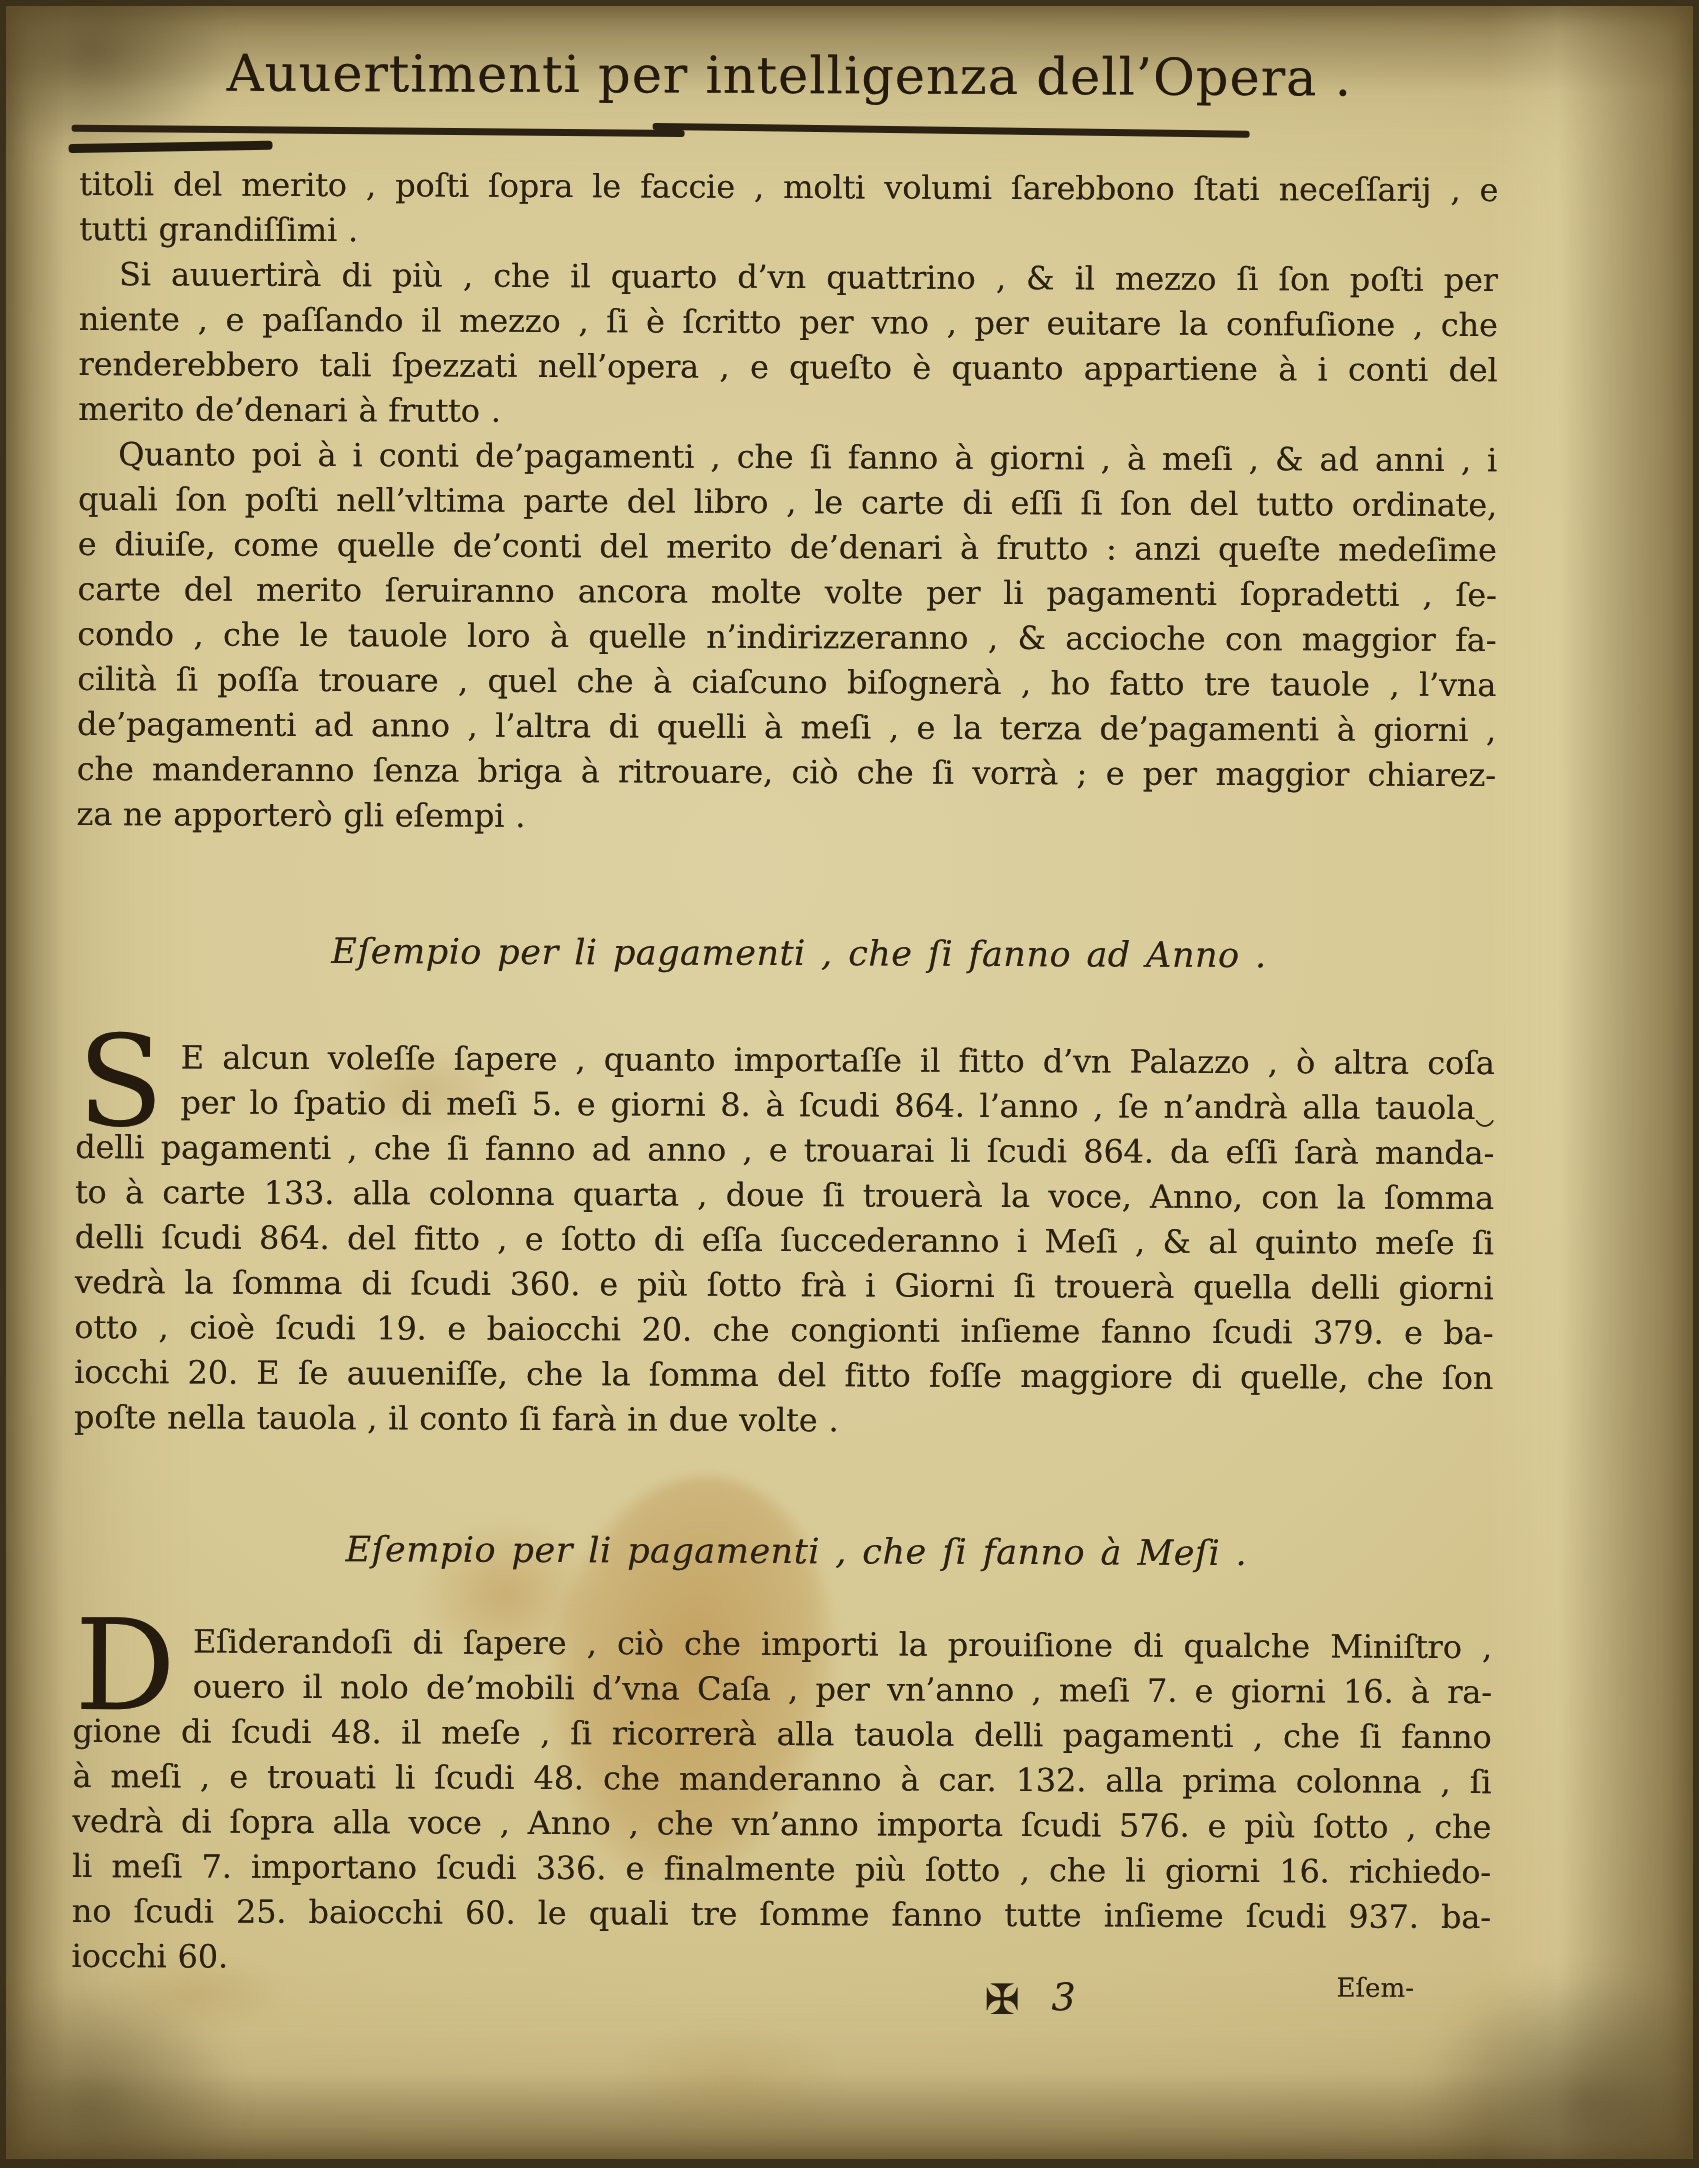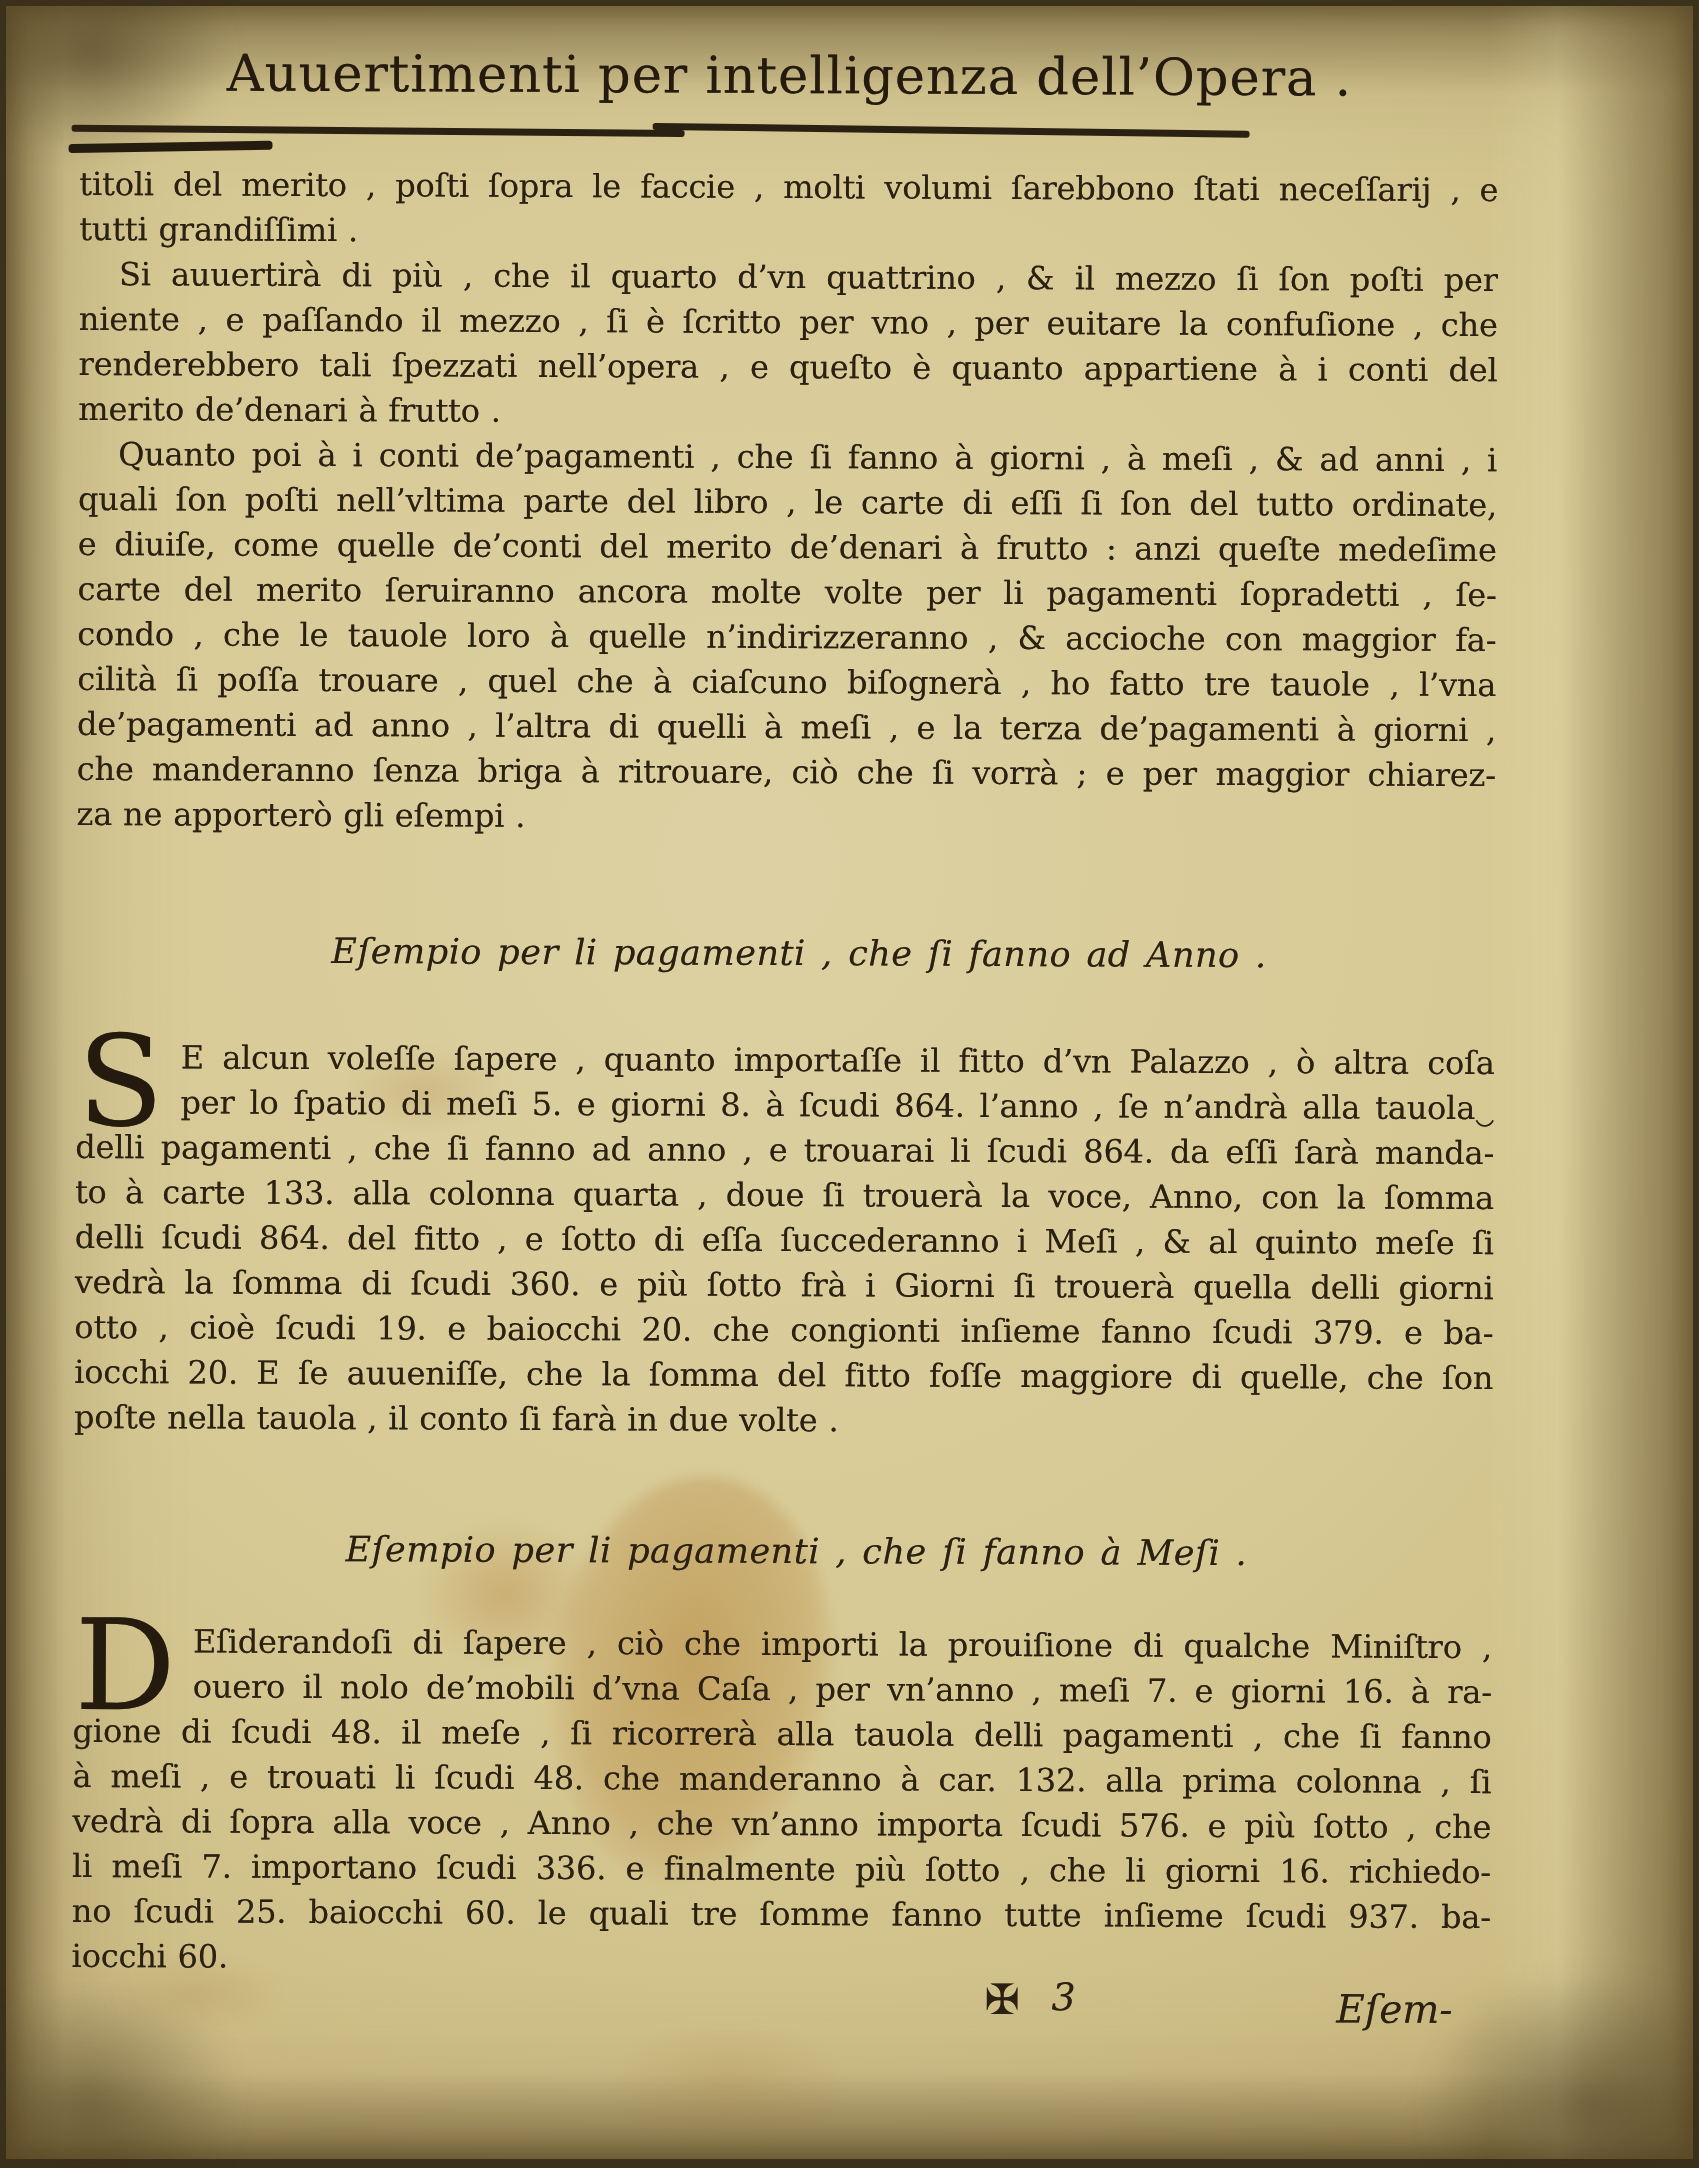--- a/index.html
+++ b/index.html
@@ -72,21 +72,21 @@
   .p4{margin-top:63px;}
   .p5{margin-top:49px;}
   .dropcap{
     float:left;height:89px;font-size:126px;line-height:93px;
     padding:0 17px 0 1.9px;color:#241b0e;
   }
   .footer{position:relative;height:57px;margin-top:-11.4px;}
   .footer .sig{position:absolute;left:913px;top:3.8px;font-size:36px;}
   .footer .sig .cross{font-size:42px;vertical-align:-3.8px;}
   .footer .sig .signum{font-style:italic;margin-left:32px;font-size:38px;}
-  .footer .catchword{position:absolute;left:1265px;top:14px;font-style:italic;font-size:39px;}
+  .footer .catchword{position:absolute;left:1265px;top:0;font-size:26px;}
 </style>
 </head>
 <body>
 
 <div class="paper">
   <div class="stain stain1"></div>
   <div class="stain stain2"></div>
   <div class="stain stain3"></div>
   <div class="stain stain4"></div>
   <div class="stain stain5"></div>

